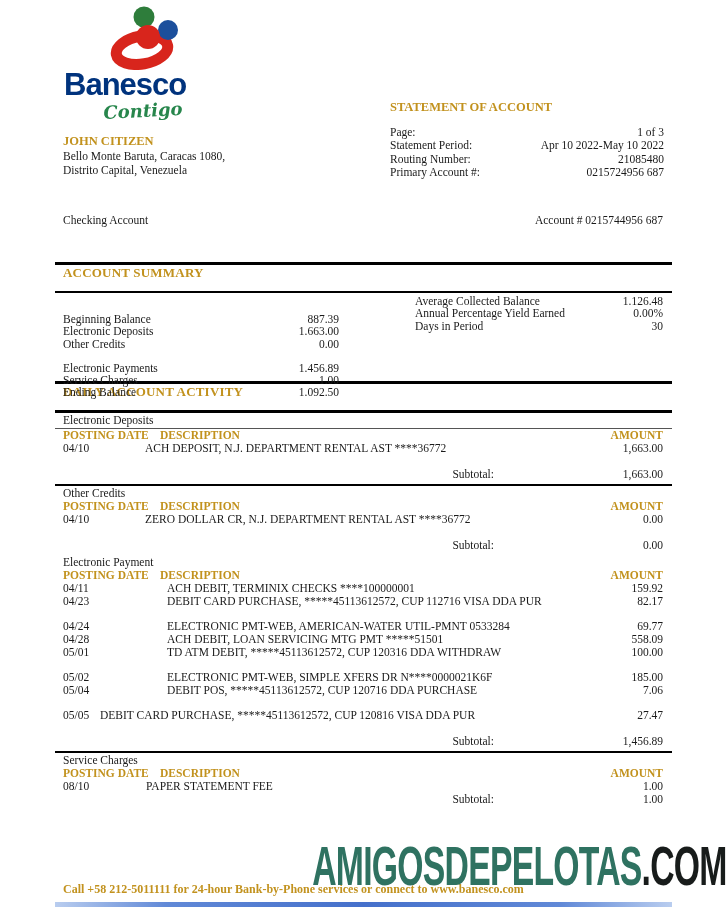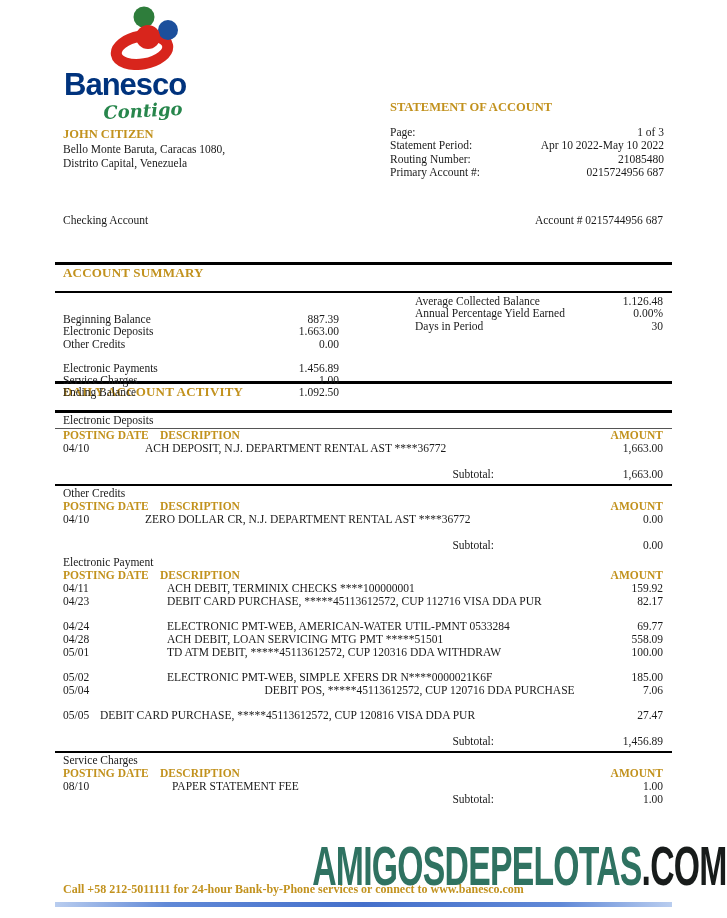--- a/index.html
+++ b/index.html
@@ -8,21 +8,21 @@
 
   
   .logo{position:absolute;left:64px;top:6px;width:170px;}
   .logo-mark{display:block;margin-left:28px;}
   .bank-name{font-family:"Liberation Sans","DejaVu Sans",sans-serif;font-weight:bold;
              font-size:31px;color:#00337d;letter-spacing:-1px;line-height:30px;}
   .tagline{font-family:"DejaVu Serif",serif;font-style:italic;font-weight:bold;
            font-size:18px;color:#27864c;margin:0 0 0 34px;transform:rotate(-3deg);width:90px;text-align:center;}
 
   
-  .customer{position:absolute;left:63px;top:127px;}
+  .customer{position:absolute;left:63px;top:134px;}
   .cust-name{font-weight:bold;color:#c2921e;font-size:12.5px;line-height:15px;}
   .cust-line{font-size:11.5px;line-height:14px;}
 
   
   .stmt{position:absolute;left:390px;top:100px;width:274px;}
   .stmt-title{font-weight:bold;color:#c2921e;font-size:12.5px;line-height:14px;margin-bottom:12px;}
   .stmt-row{display:flex;justify-content:space-between;font-size:11.5px;line-height:13.4px;}
 
   
   .checking{position:absolute;left:55px;top:213px;width:617px;font-size:11.5px;line-height:14px;}
@@ -252,21 +252,21 @@
   </div>
 
   <div class="trow gap">
     <span class="date">05/02</span>
     <span class="desc" style="margin-left: 112px;">ELECTRONIC PMT-WEB, SIMPLE XFERS DR N****0000021K6F</span>
     <span class="amt">185.00</span>
   </div>
 
   <div class="trow">
     <span class="date">05/04</span>
-    <span class="desc" style="margin-left: 112px; text-align: center;">DEBIT POS, *****45113612572, CUP 120716 DDA PURCHASE</span>
+    <span class="desc" style="margin-left: 112px;">DEBIT POS, *****45113612572, CUP 120716 DDA PURCHASE</span>
     <span class="amt">7.06</span>
   </div>
 
   <div class="trow gap">
     <span class="date">05/05</span>
     <span class="desc" style="margin-left: 45px;">DEBIT CARD PURCHASE, *****45113612572, CUP 120816 VISA DDA PUR</span>
     <span class="amt">27.47</span>
   </div>
 </div>
     <div class="subtotal gapped">
@@ -279,21 +279,21 @@
     <div class="subname">Service Charges</div>
 
     <div class="cols">
       <span class="col-date">POSTING DATE</span>
       <span class="col-desc">DESCRIPTION</span>
       <span class="col-amt">AMOUNT</span>
     </div>
     <div class="rows">
   <div class="trow">
     <span class="date">08/10</span>
-    <span class="desc" style="margin-left: 117px;">PAPER STATEMENT FEE</span>
+    <span class="desc" style="margin-left: 91px;">PAPER STATEMENT FEE</span>
     <span class="amt">1.00</span>
   </div>
 </div>
     <div class="subtotal">
       <span class="lab">Subtotal:</span>
       <span class="amt">1.00</span>
     </div>
   </div>
 </div>
   </div>

